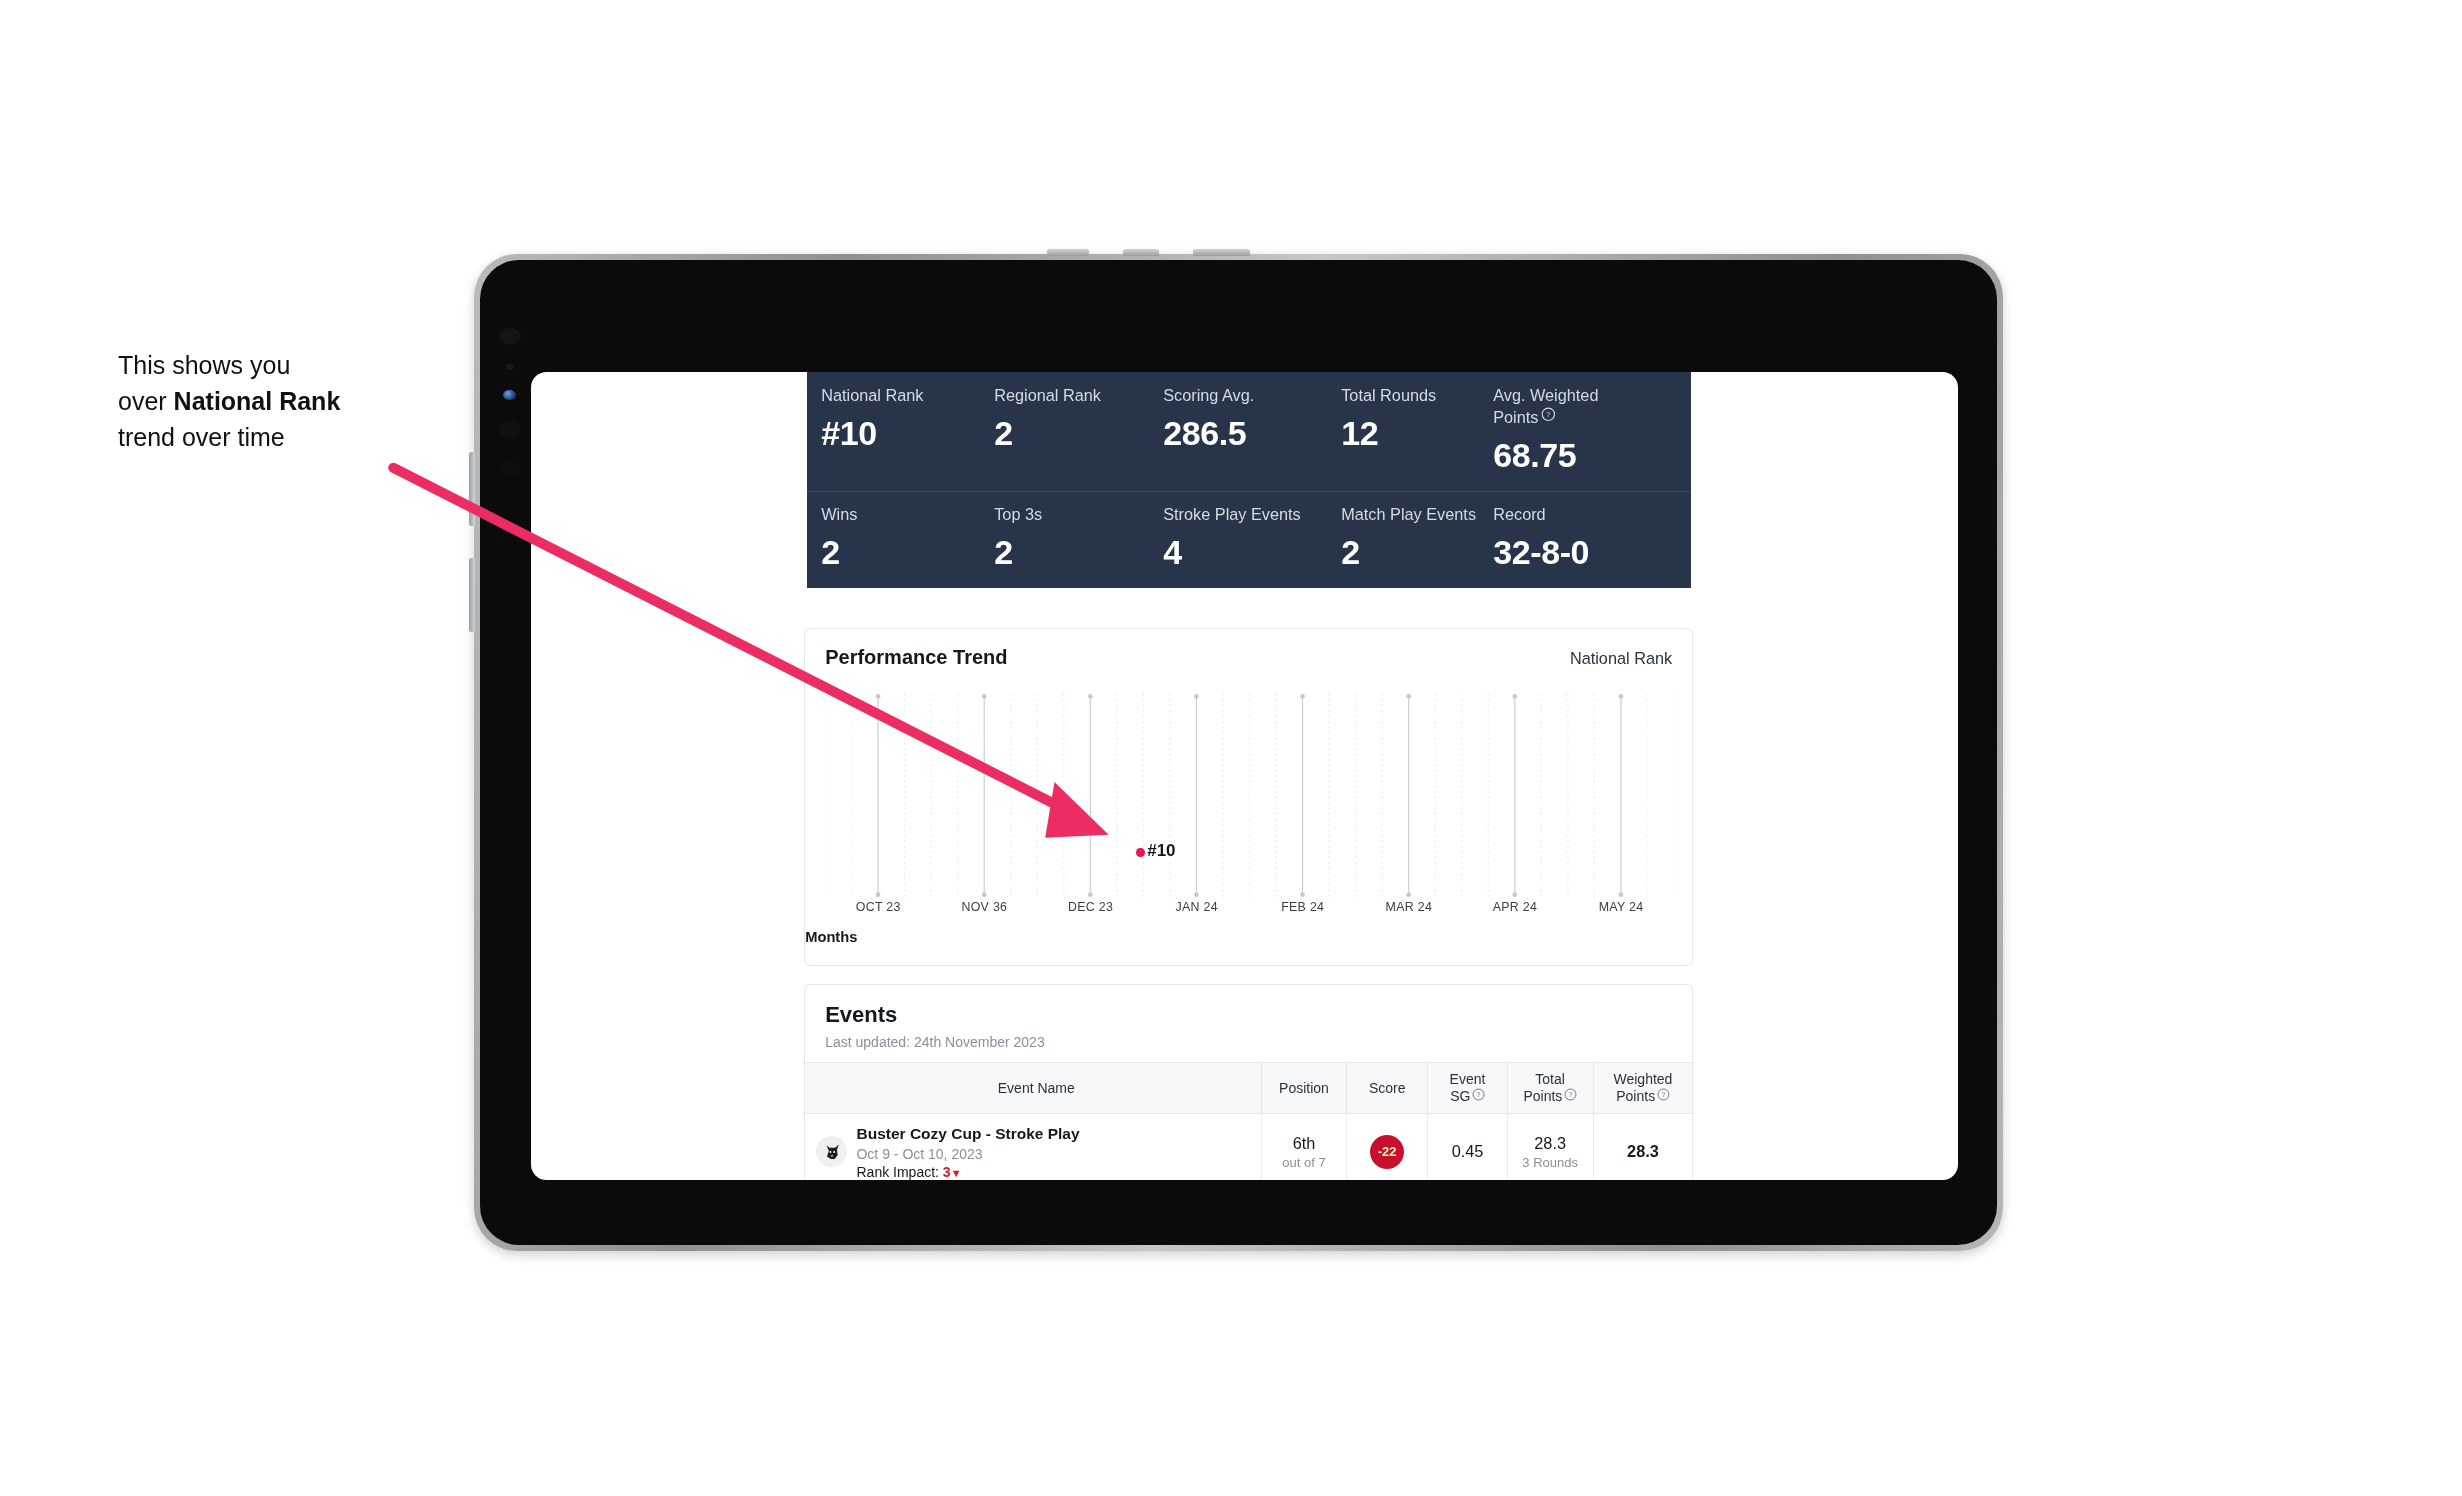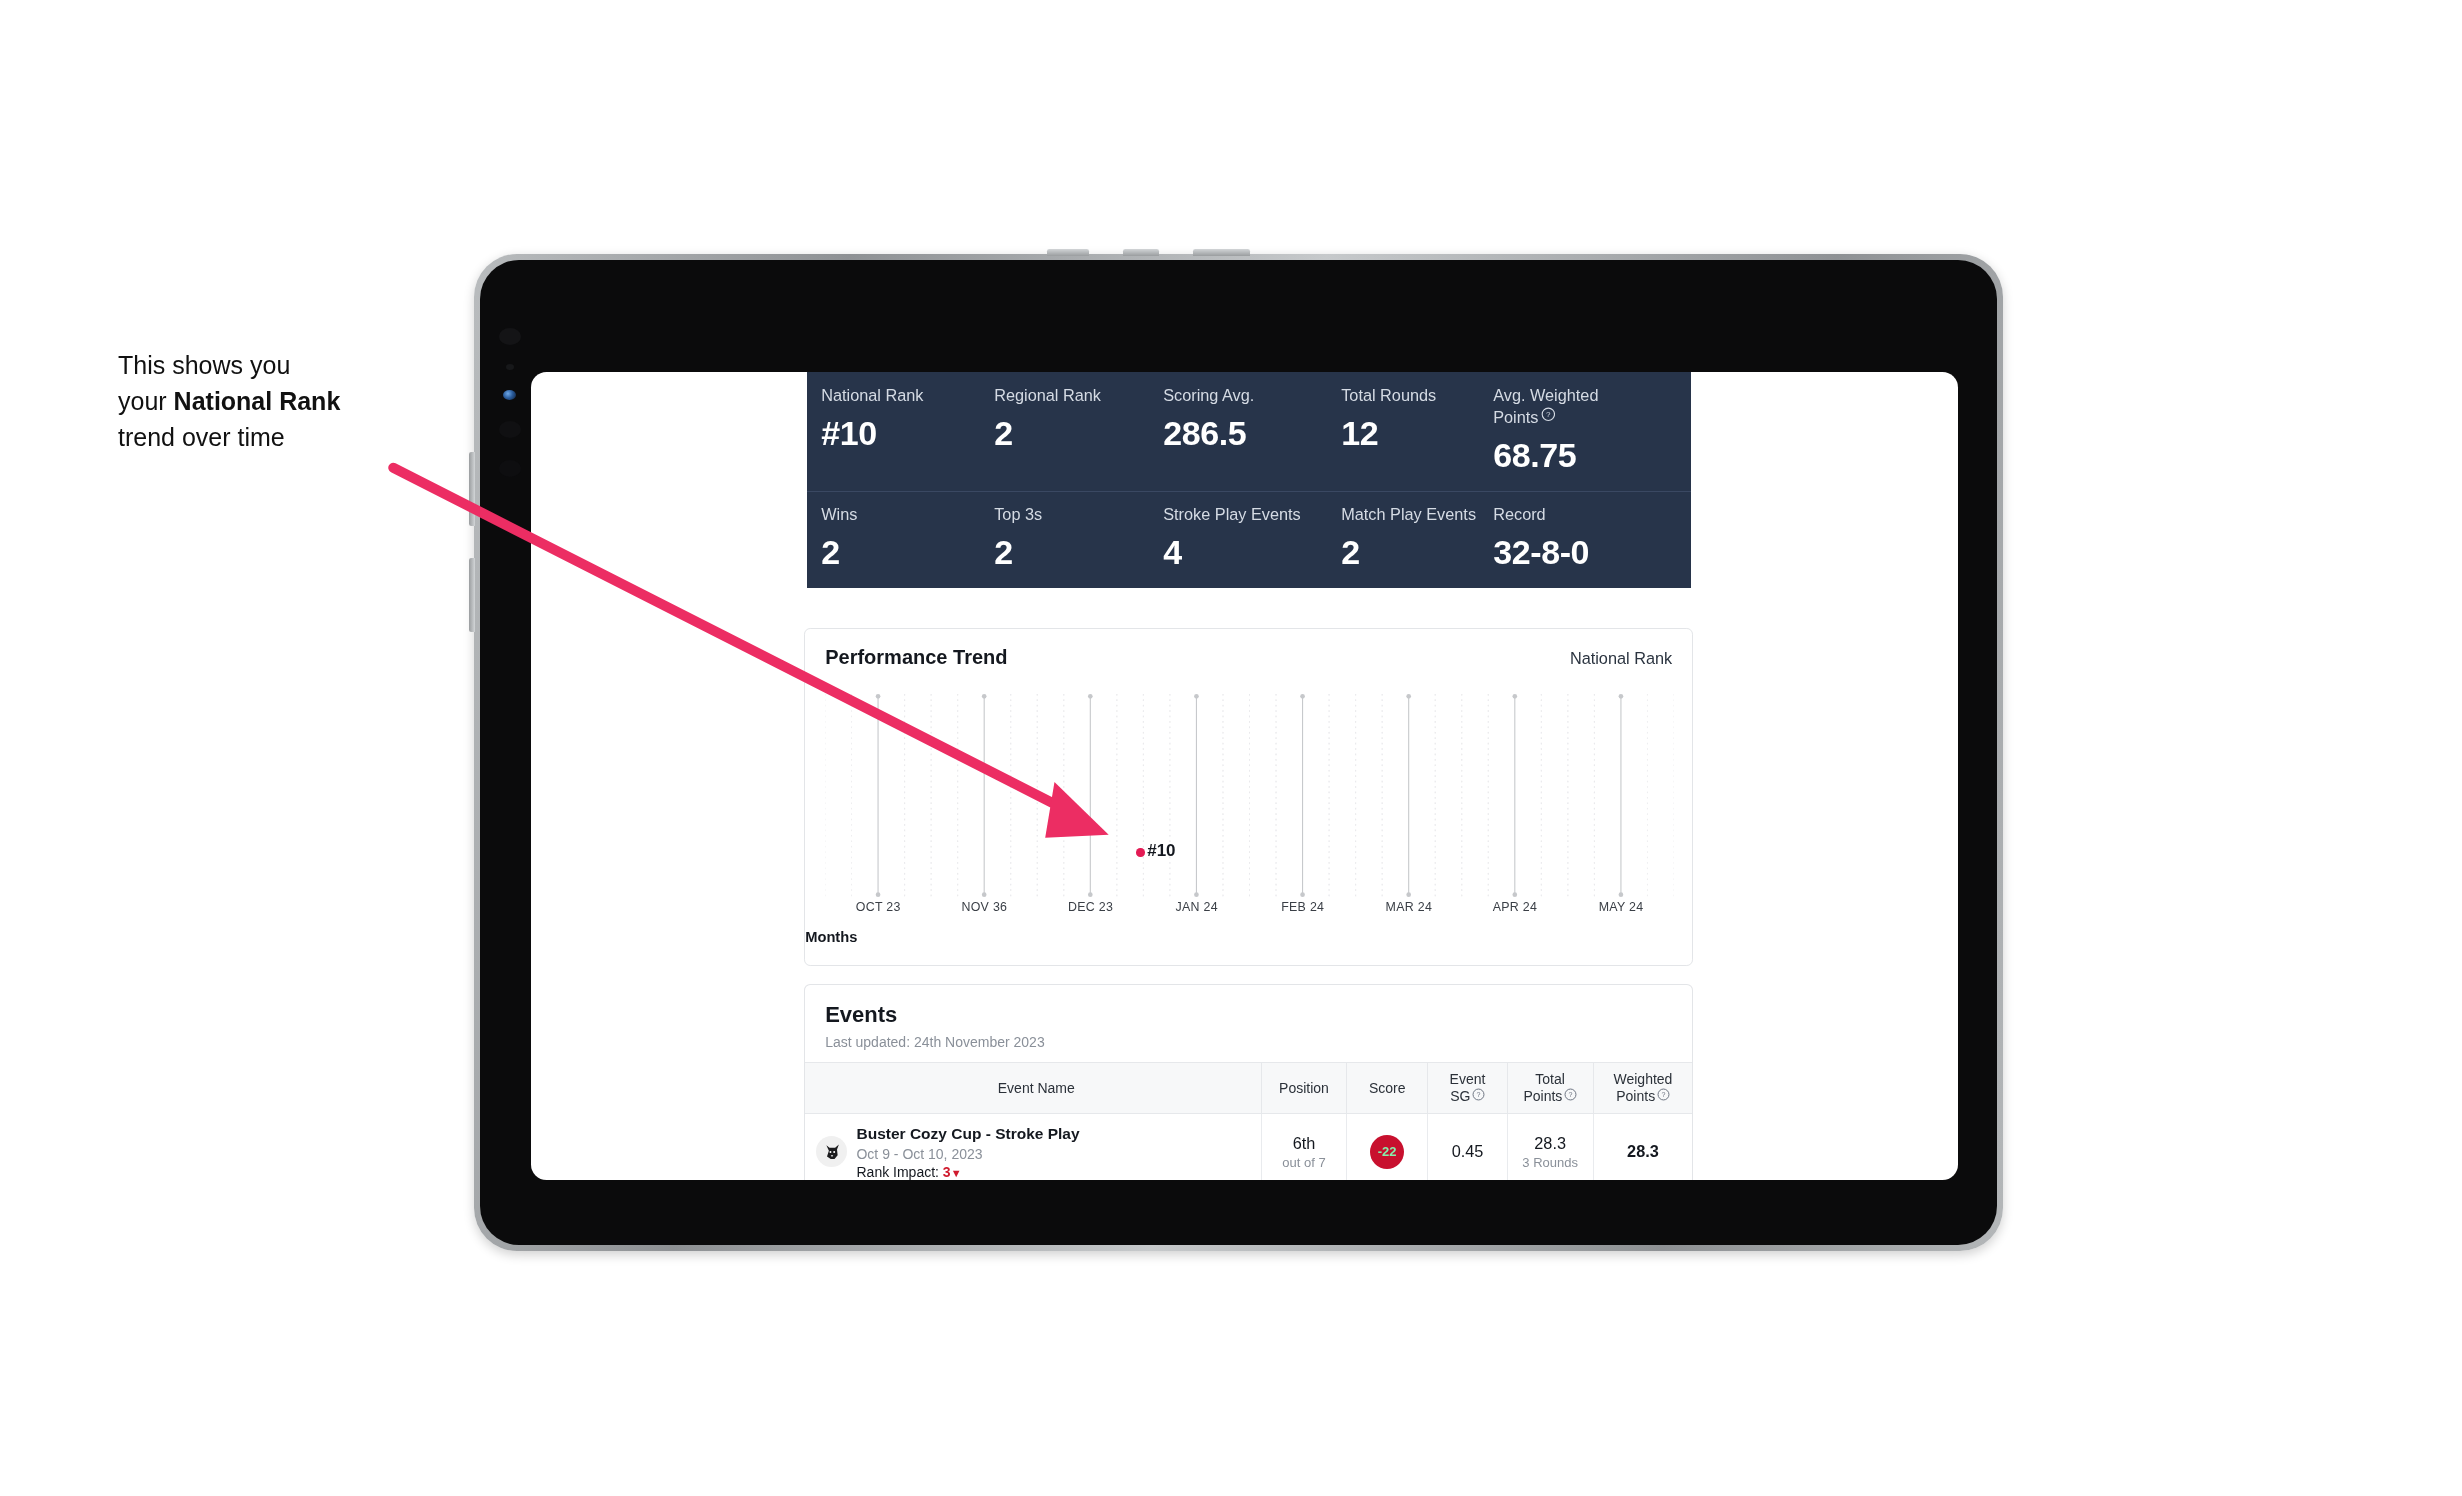--- a/index.html
+++ b/index.html
@@ -247,40 +247,40 @@
   .ev-rank .val { color: #d01b2e; font-weight: 700; }
   .ev-rank .tri { color: #d01b2e; font-size: 11px; }
 
   .pos-main { font-size: 16.3px; color:#14181f; }
   .pos-sub  { font-size: 13px; color:#8a9099; margin-top: 1.5px; }
 
   .score-badge {
     width: 34px; height: 34px;
     border-radius: 50%;
     background: #c8102e;
-    color: #86efac;
+    color: #fef9c3;
     font-size: 13px;
     font-weight: 700;
     display: flex; align-items: center; justify-content: center;
     margin: 0 auto;
   }
   .total-main { font-size: 16.3px; }
   .total-sub  { font-size: 13px; color:#8a9099; margin-top: 1.5px; }
   .wt-val { font-size: 16.3px; font-weight: 700; }
 
   .qmark { display: inline-block; vertical-align: middle; margin-left: 1.5px; }
 </style>
 </head>
 <body>
 
 <div id="root">
 
   <div class="annotation">
     <div>This shows you</div>
-    <div><span>your </span><b>National Rank</b></div>
+    <div><span>over </span><b>National Rank</b></div>
     <div>trend over time</div>
   </div>
 
   <svg class="arrow-svg" viewBox="0 0 3180 1932">
     <line x1="508" y1="604" x2="1395" y2="1055" stroke="#ec2d63" stroke-width="13" stroke-linecap="round"></line>
     <polygon points="1432,1078 1362,1010 1350,1082" fill="#ec2d63"></polygon>
   </svg>
 
   <div class="tablet-outer">
     <div class="top-buttons">

